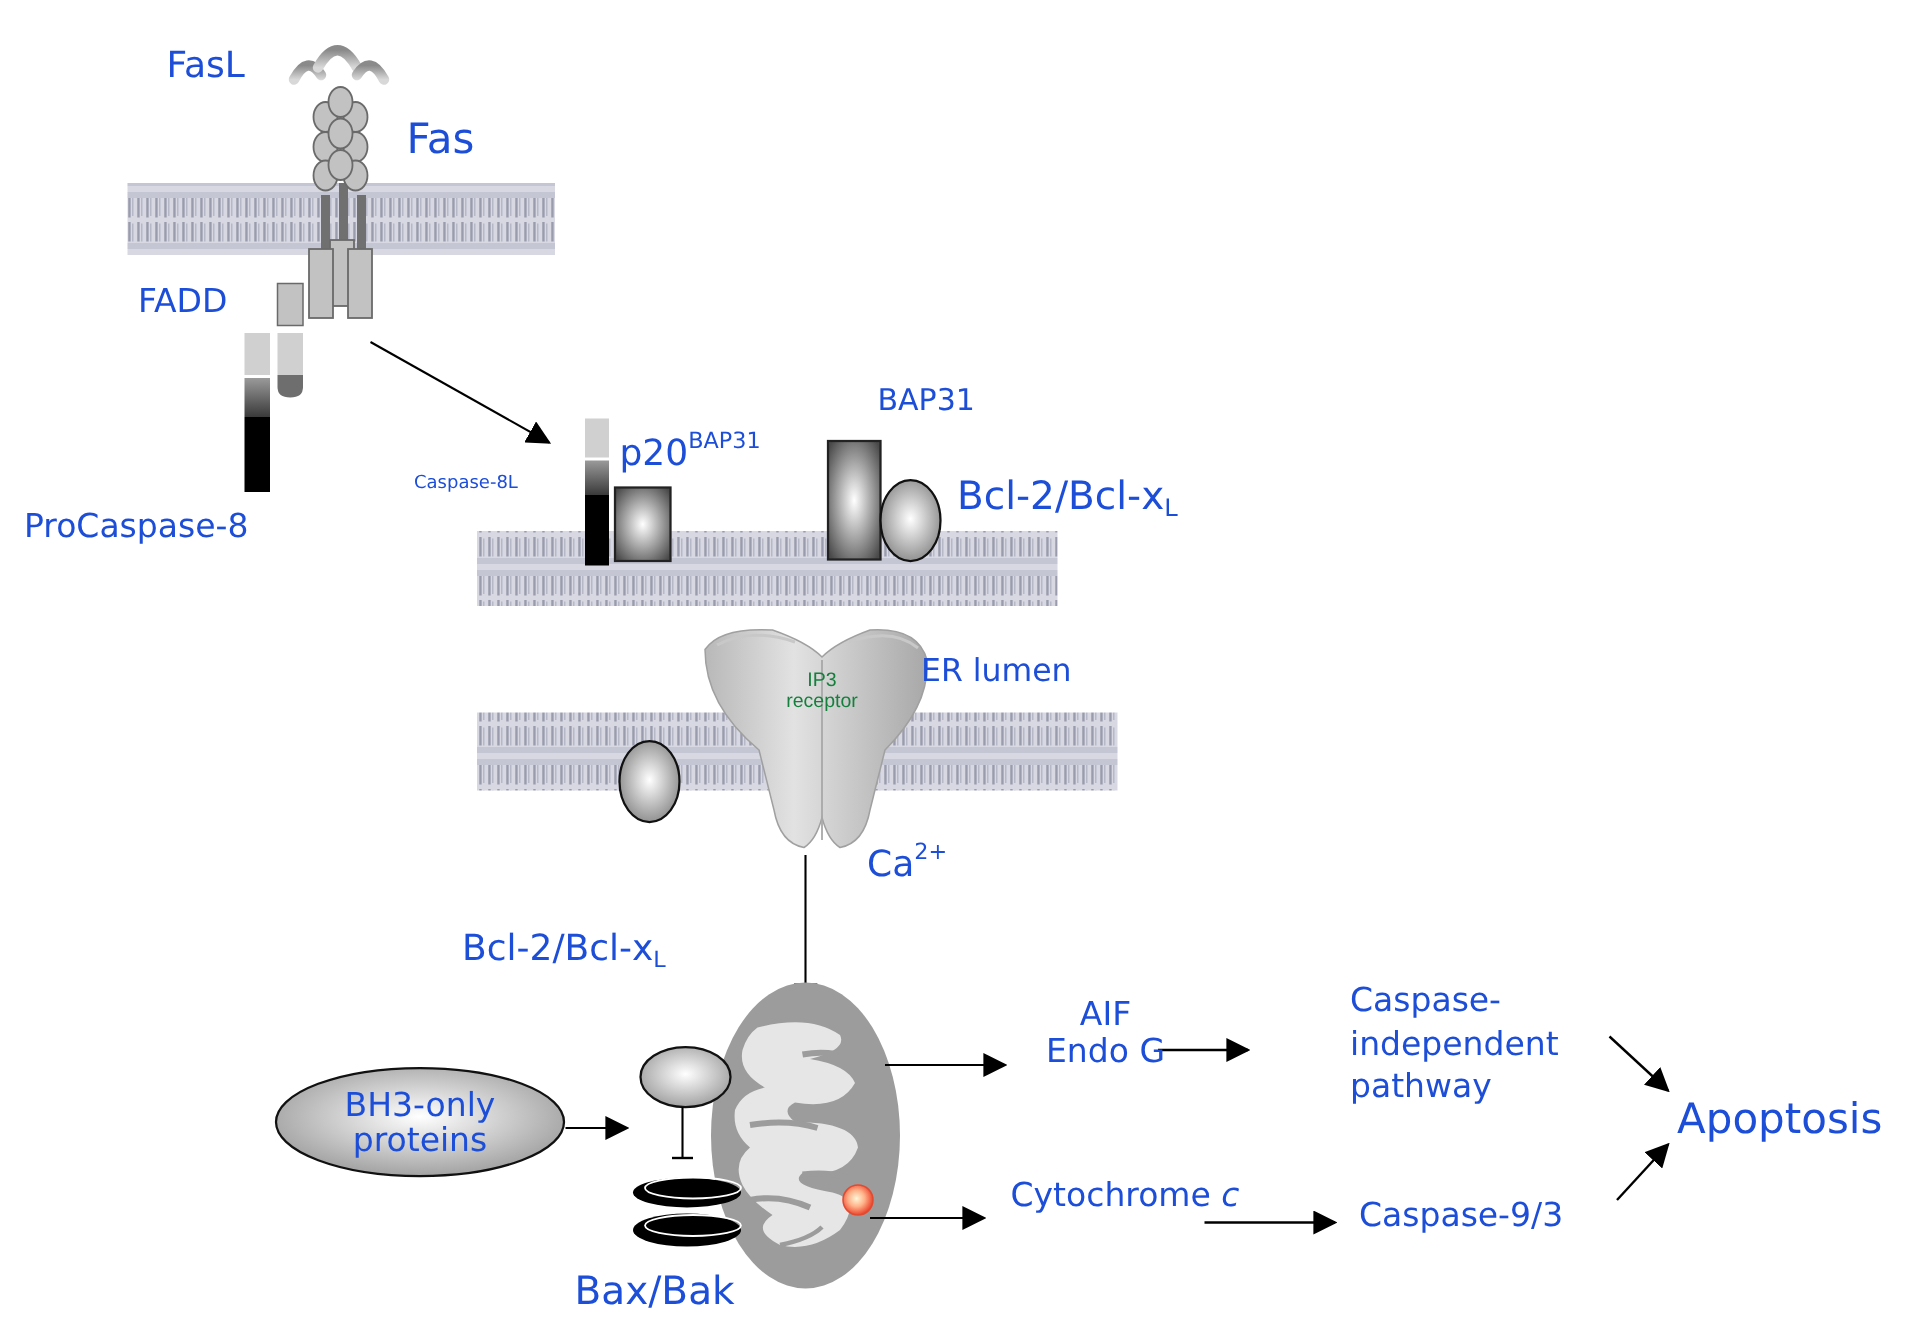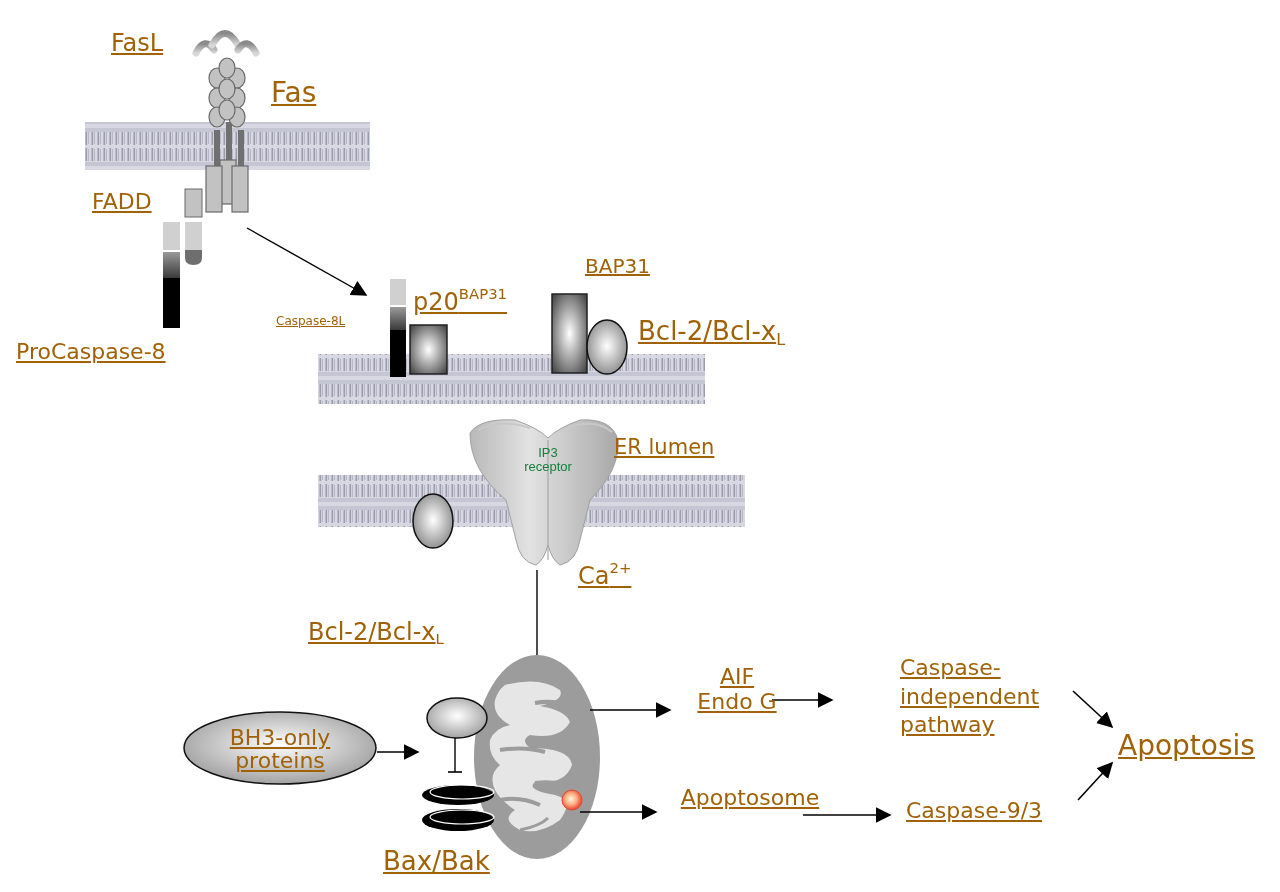--- a/index.html
+++ b/index.html
@@ -1,19 +1,19 @@
 <!DOCTYPE html>
 <html><head>
 <meta charset="utf-8">
 <style>
   html, body { margin:0; padding:0; background:#ffffff; }
   body { width:1280px; height:892px; position:relative; overflow:hidden;
          font-family:"DejaVu Sans", sans-serif; color:#000; }
   svg.diagram { position:absolute; left:0; top:0; }
-  .lbl { position:absolute; white-space:nowrap; font-family:"DejaVu Sans", sans-serif; color:#a16207; line-height:1;text-decoration:underline; }
+  .lbl { position:absolute; white-space:nowrap; font-family:"DejaVu Sans", sans-serif; color:#1d4ed8; line-height:1; }
   .lbl sup { font-size:62%; vertical-align: 0.75em; line-height:0; }
   .lbl sub { font-size:62%; vertical-align:-0.3em; line-height:0; }
   .center { text-align:center; }
   .ip3 { position:absolute; font-size:13px; color:#15803d; text-align:center; line-height:1.05; font-family:"Liberation Sans", sans-serif; }
 </style>
 </head>
 <body>
 
 <svg class="diagram" width="1280" height="892" viewBox="0 0 1280 892">
   <defs>
@@ -219,18 +219,18 @@
   <div>Endo G</div>
 </div>
 
 <div class="lbl" style="left:900px;top:654px;font-size:22px;line-height:1.3;">
   <div>Caspase-</div>
   <div>independent</div>
   <div>pathway</div>
 </div>
 
 <div class="lbl center" style="left:660px;top:784px;width:180px;font-size:22px;line-height:1.25;">
-  <div>Apoptosome</div>
+  <div><span>Cytochrome</span> <i>c</i></div>
 </div>
 
 <div class="lbl" style="left:906px;top:800px;font-size:22px;">Caspase-9/3</div>
 
 <div class="lbl" style="left:1118px;top:732px;font-size:28px;">Apoptosis</div>
 
 </body></html>

